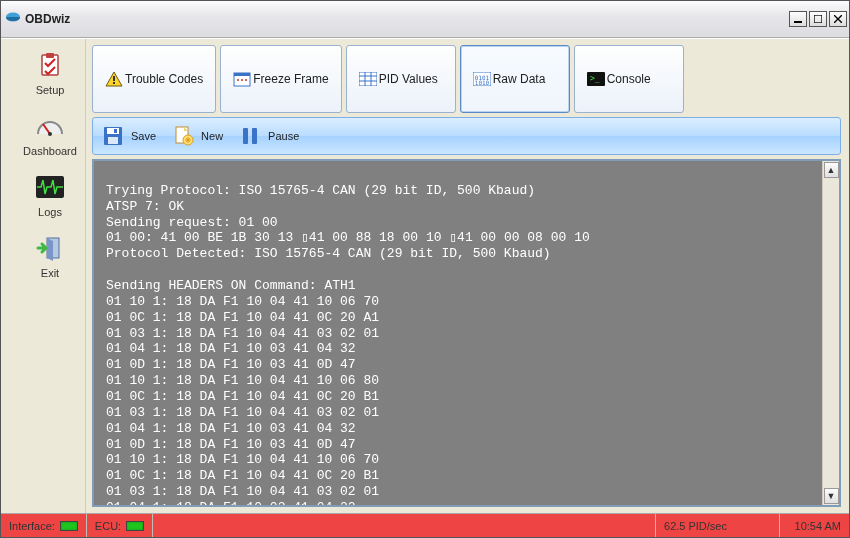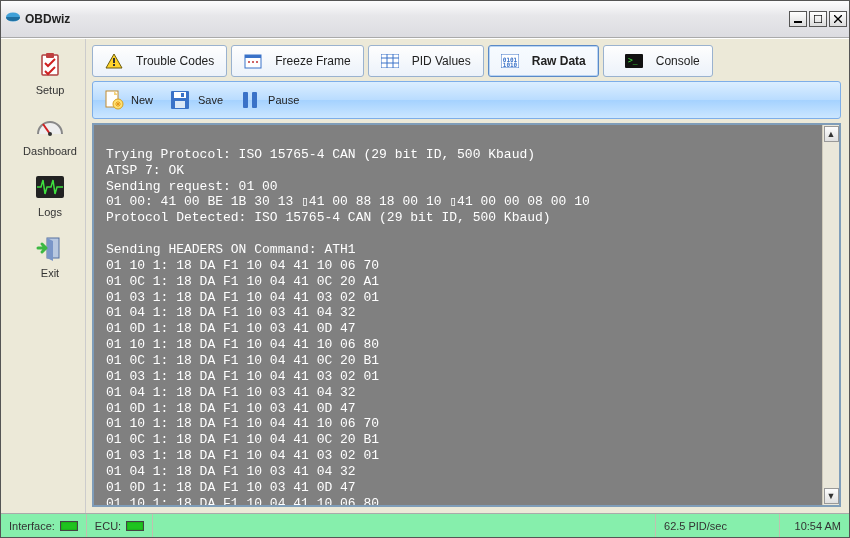--- a/index.html
+++ b/index.html
@@ -76,36 +76,35 @@
   }
   .tabrow {
     display: flex;
     gap: 4px;
     margin-bottom: 4px;
   }
   .tab {
     flex: 0 0 auto;
     display: flex;
     align-items: center;
-    gap: 13px;
-    padding: 6px 12px;
+    gap: 2px;
+    padding: 24px 12px;
     border: 1px solid #9ab2cf;
     border-radius: 3px;
     background: linear-gradient(#fefefe,#ecf2fa);
     cursor: pointer;
     color: #222;
     font-size: 12px;
     min-width: 110px;
-    justify-content: flex-end;
+    justify-content: flex-start;
   }
   .tab.active {
     background: linear-gradient(#f7fbff,#f0f5fc);
     border: 1px solid #5b8ac7;
     box-shadow: inset 0 0 0 1px #b8d4f5;
-    font-weight: bold;
   }
   .tabic { width:18px; height:18px; display:inline-flex; align-items:center; justify-content:center; }
   .toolbar {
     display:flex;
     align-items:center;
     gap: 2px;
     padding: 2px 4px;
     border: 1px solid #7daee8;
     border-radius: 3px;
     background: linear-gradient(#dbeeff,#b9dcff 50%,#a5d2ff 51%, #cbe6ff);
@@ -148,21 +147,21 @@
   .vscroll .arrow {
     width: 15px; height:16px; background: linear-gradient(#fdfdfd,#e0e0e0);
     border:1px solid #999; margin:1px 0;
     display:flex; align-items:center; justify-content:center;
     font-size:9px; color:#333; cursor:pointer;
   }
   .vscroll .track { flex:1; width:15px; }
   .statusbar {
     height: 24px;
     border-top: 1px solid #aaa;
-    background: #86efac;
+    background: #ef4444;
     display:flex;
     align-items:center;
     font-size: 11px;
     color:#333;
   }
   .statuscell {
     padding: 0 8px;
     height: 100%;
     display:flex;
     align-items:center;
@@ -310,38 +309,38 @@
               </svg>
           </span>
           <span>Console</span>
         </div>
       </div>
 
       <div class="toolbar">
         <div class="tbtn">
           <span class="tbic">
             <svg width="24" height="24" viewBox="0 0 24 24">
+                <rect x="3" y="3" width="18" height="18" rx="1" fill="#3a72c8"></rect>
+                <rect x="6" y="4" width="12" height="6" fill="#fff"></rect>
+                <rect x="7" y="13" width="10" height="7" fill="#dbe8f7"></rect>
+                <rect x="13" y="5" width="3" height="4" fill="#3a72c8"></rect>
+              </svg>
+          </span>
+          <span>Save</span>
+        </div>
+        <div class="tbtn">
+          <span class="tbic">
+            <svg width="24" height="24" viewBox="0 0 24 24">
                 <rect x="5" y="3" width="12" height="16" fill="#fff" stroke="#c28b30"></rect>
                 <path d="M13 3 L17 7 L13 7 Z" fill="#f3d27a"></path>
                 <circle cx="17" cy="16" r="5" fill="#ffe070" stroke="#d6a020"></circle>
                 <path d="M17 13 L17 19 M14 16 L20 16 M15 14 L19 18 M19 14 L15 18" stroke="#e09010" stroke-width="0.8"></path>
               </svg>
           </span>
           <span>New</span>
-        </div>
-        <div class="tbtn">
-          <span class="tbic">
-            <svg width="24" height="24" viewBox="0 0 24 24">
-                <rect x="3" y="3" width="18" height="18" rx="1" fill="#3a72c8"></rect>
-                <rect x="6" y="4" width="12" height="6" fill="#fff"></rect>
-                <rect x="7" y="13" width="10" height="7" fill="#dbe8f7"></rect>
-                <rect x="13" y="5" width="3" height="4" fill="#3a72c8"></rect>
-              </svg>
-          </span>
-          <span>Save</span>
         </div>
         <div class="tbtn">
           <span class="tbic">
             <svg width="24" height="24" viewBox="0 0 24 24">
                 <rect x="5" y="4" width="5" height="16" rx="1" fill="#3a72c8"></rect>
                 <rect x="14" y="4" width="5" height="16" rx="1" fill="#3a72c8"></rect>
               </svg>
           </span>
           <span>Pause</span>
         </div>

